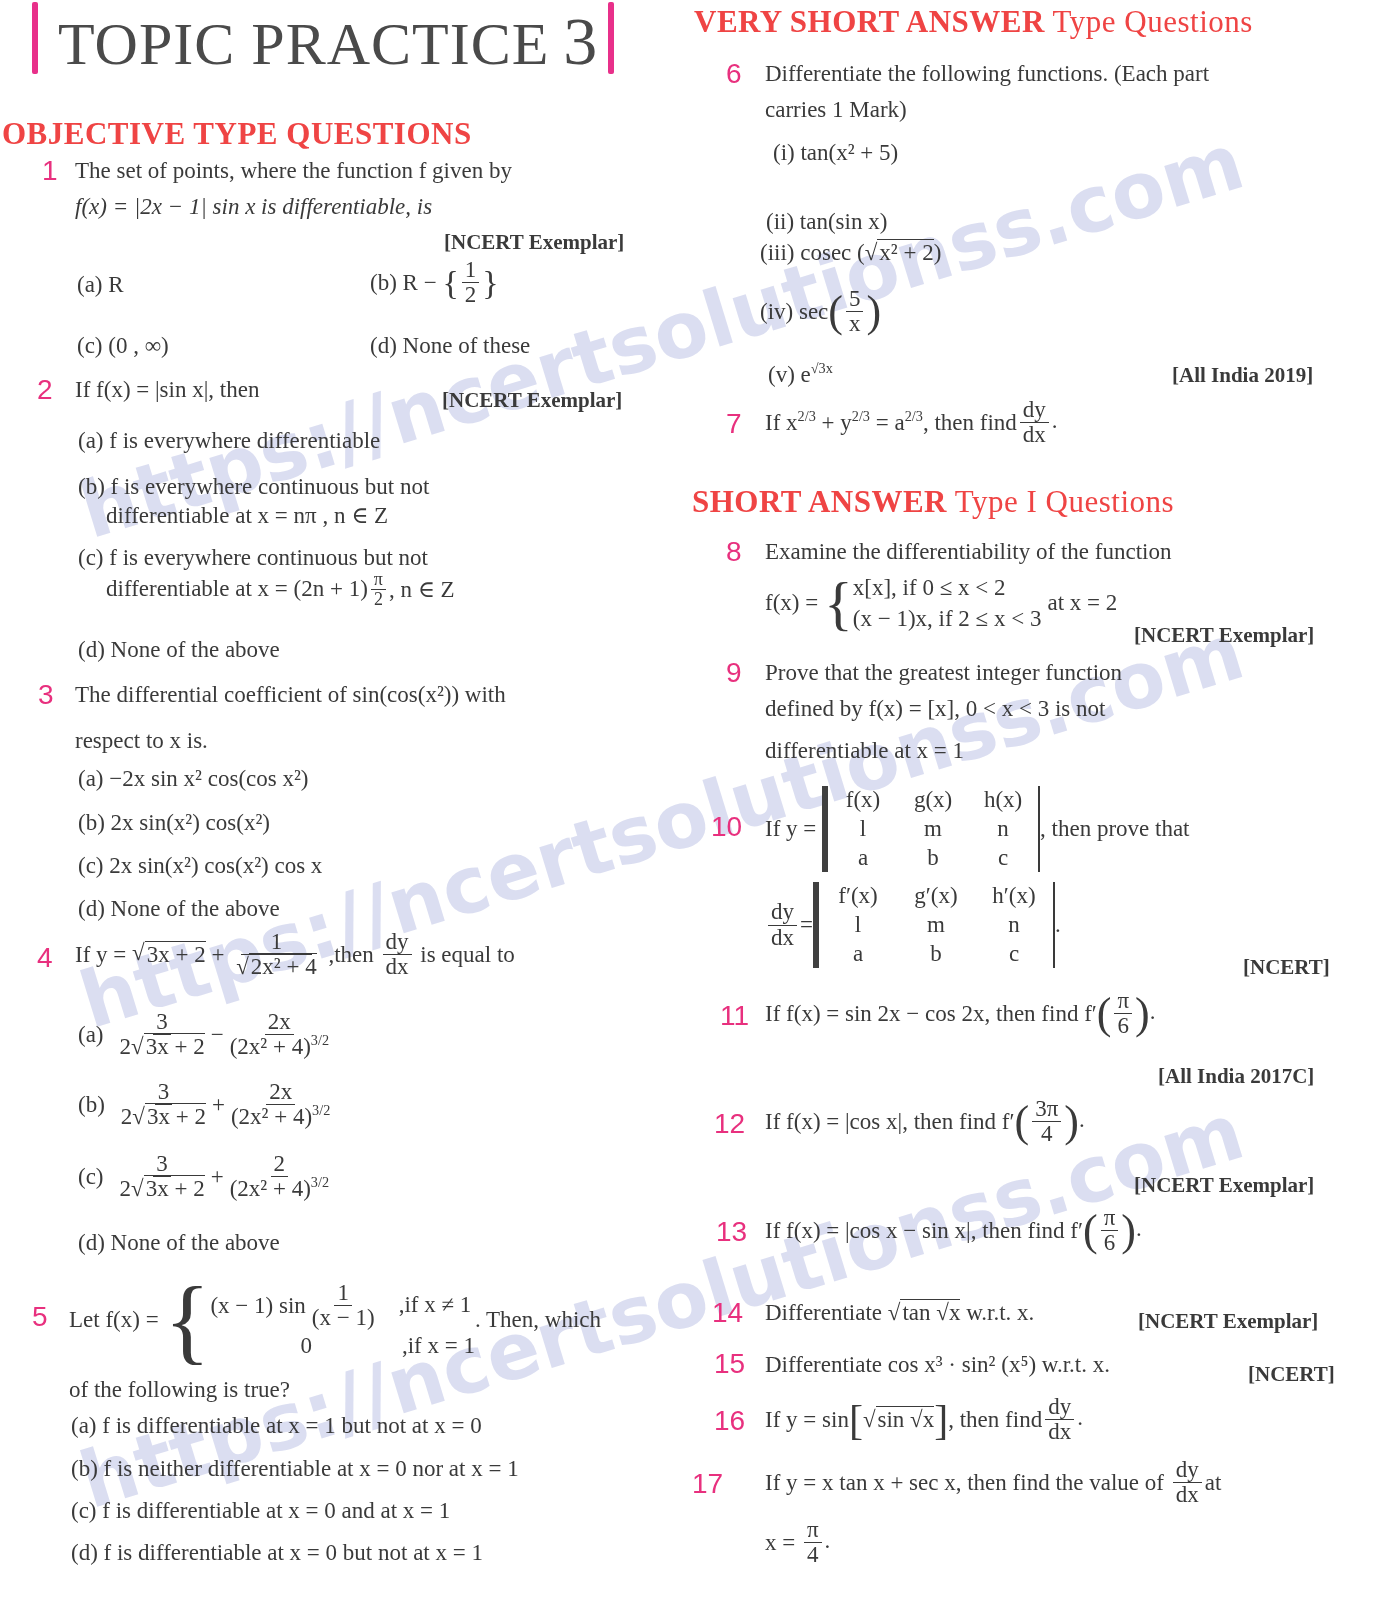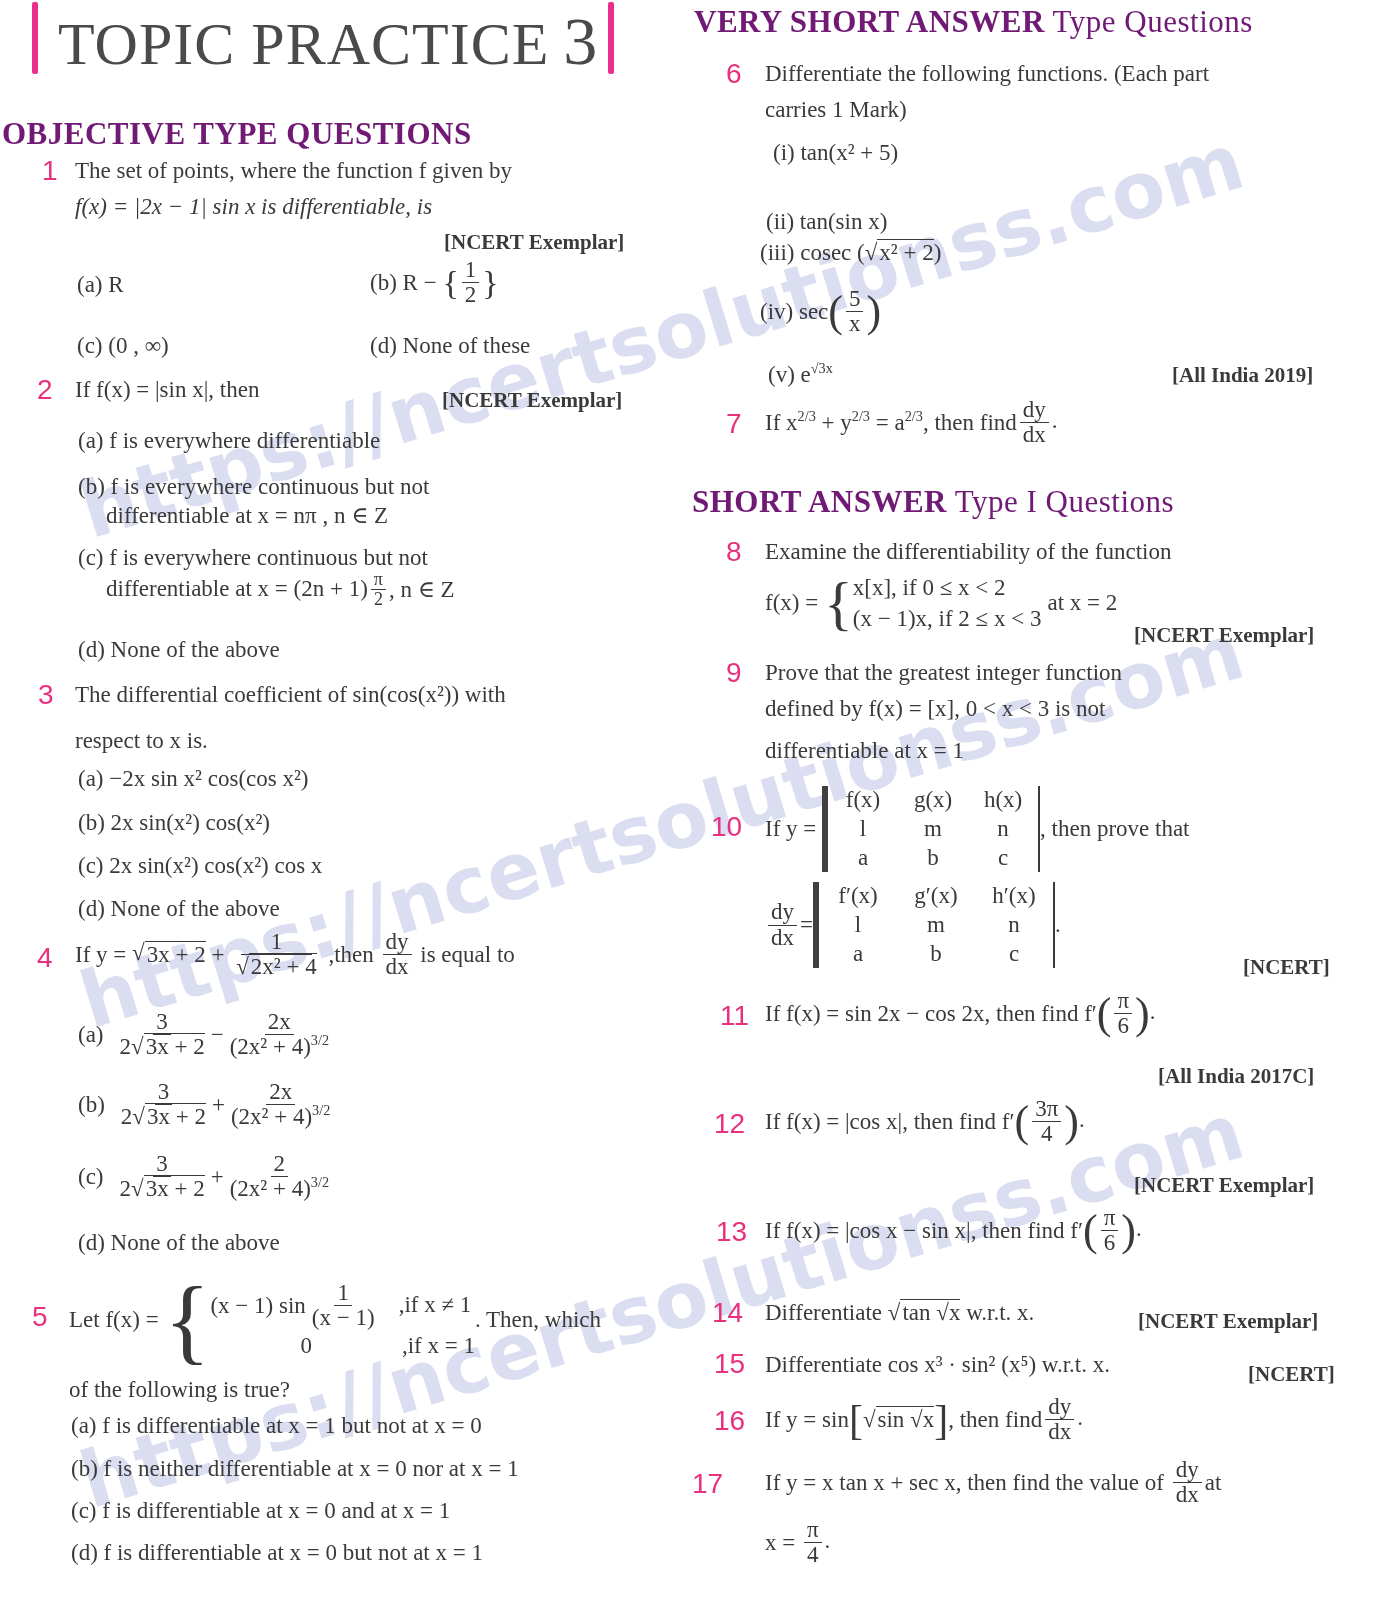--- a/index.html
+++ b/index.html
@@ -3,21 +3,21 @@
 <meta charset="utf-8">
 <style>
   * { box-sizing: border-box; margin: 0; padding: 0; }
   html, body { width: 1376px; height: 1613px; background: #ffffff; overflow: hidden; }
   body { position: relative; font-family: "Liberation Serif", "DejaVu Serif", serif; color: #3a3a3a; font-size: 23px; }
   .abs { position: absolute; white-space: nowrap; }
   sup { font-size: 0.62em; vertical-align: 0.6em; line-height: 0; }
   .title-bar { position: absolute; top: 2px; width: 6px; height: 72px; background: #e8308a; border-radius: 2px; }
   .title { position: absolute; top: 2px; left: 58px; font-size: 60px; color: #4a4a4a; letter-spacing: 1px; }
   .title .num { font-size: 68px; margin-left: 14px; }
-  .sec { position: absolute; font-size: 31px; color: #701a75; letter-spacing: 0.5px; }
+  .sec { position: absolute; font-size: 31px; color: #ef4444; letter-spacing: 0.5px; }
   .sec .caps { font-weight: bold; }
   .qn { position: absolute; font-family: "Liberation Sans", "DejaVu Sans", sans-serif; font-size: 28px; color: #e8307e; }
   .src { position: absolute; font-weight: bold; font-size: 21px; color: #3a3a3a; white-space: nowrap; }
   .frac { display: inline-flex; flex-direction: column; align-items: center; vertical-align: middle; margin: 0 3px; line-height: 1.05; }
   .frac .n { border-bottom: 1.5px solid #3a3a3a; padding: 0 3px; }
   .frac .d { padding: 0 3px; }
   .sqrt { border-top: 1.5px solid #3a3a3a; padding-left: 2px; }
   .det { display: inline-grid; grid-template-columns: repeat(3, 70px); border-left: 6px solid #404040; border-right: 2px solid #3a3a3a; text-align: center; vertical-align: middle; line-height: 1.25; }
   .brace { display: inline-block; font-size: 60px; vertical-align: middle; line-height: 1; font-weight: 100; }
   .watermark { position: absolute; font-family: "DejaVu Sans", sans-serif; font-weight: bold; font-size: 78px; color: rgba(110,125,200,0.25); transform-origin: left top; white-space: nowrap; pointer-events: none; }

